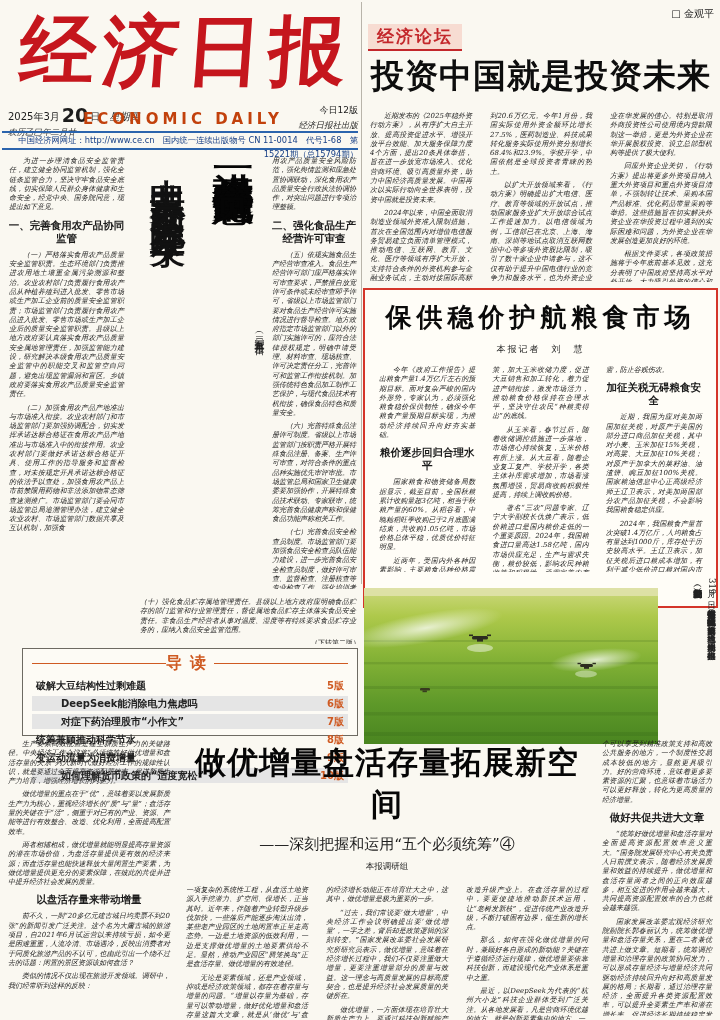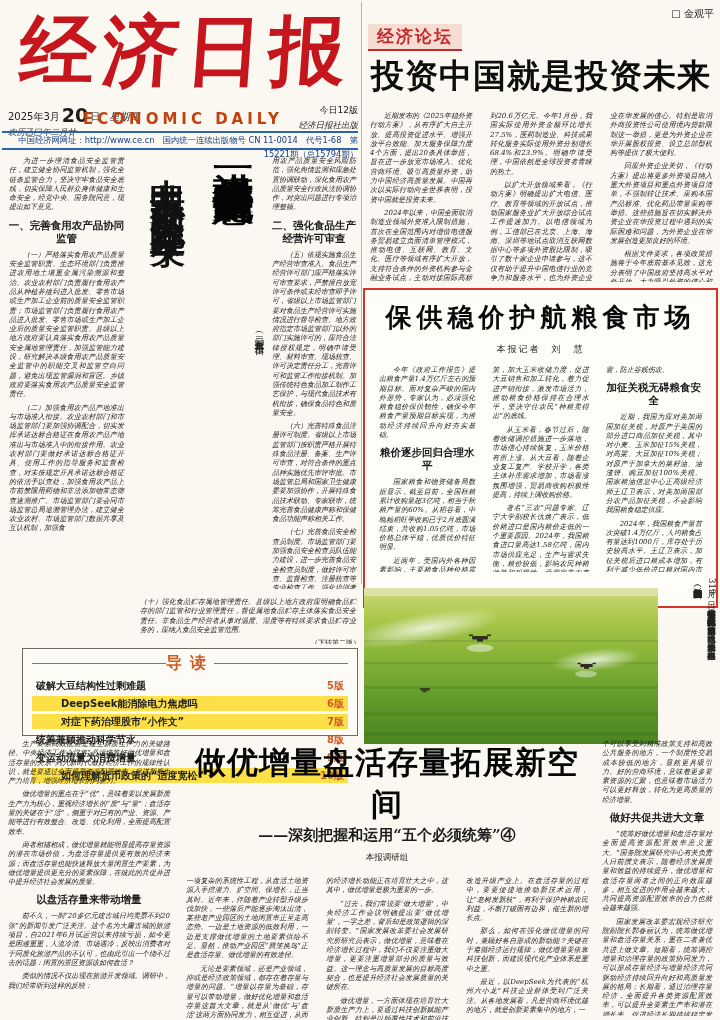--- a/index.html
+++ b/index.html
@@ -61,21 +61,21 @@
   
   .guide{position:absolute;left:22px;top:648px;width:336px;height:88px;border:1px solid #6d6a62;
     background:#fdfbf5;padding:4px 9px;box-sizing:border-box;}
   .guide-title{display:flex;align-items:center;gap:0;color:#cf5a22;font-weight:bold;
     font-size:16px;letter-spacing:8px;font-family:"DejaVu Sans","Liberation Sans",sans-serif;}
   .guide-title .rule{flex:1;height:1px;background:#cf5a22;}
   .guide-grid{display:grid;grid-template-columns:1fr;column-gap:12px;row-gap:3px;margin-top:4px;}
   .guide-item{display:flex;justify-content:space-between;align-items:baseline;
     font-family:"DejaVu Sans","Liberation Sans",sans-serif;font-weight:bold;font-size:10px;
     line-height:15px;padding:0 4px;color:#222;}
-  .guide-item.shaded{background:#fde047;padding-left:29px;}
+  .guide-item.shaded{background:#e5e5e5;padding-left:29px;}
   .guide-page{color:#cf5a22;font-size:10px;font-weight:bold;margin-left:4px;white-space:nowrap;}
 
   
   .grain{position:absolute;left:363px;top:288px;width:355px;height:320px;border:2px solid #d4352a;
     box-sizing:border-box;padding:6px 10px;background:#fffdf7;}
   .grain-title{text-align:center;font-size:26px;font-weight:bold;letter-spacing:5px;margin-top:4px;color:#0a0a0a;}
   .grain-byline{text-align:center;font-size:9px;margin:8px 0 6px;letter-spacing:2px;}
   .grain-cols{display:flex;gap:9px;height:210px;overflow:hidden;}
   .grain-cols>div{flex:1;}
 
@@ -84,21 +84,21 @@
   .photo svg{display:block;}
   .photo-caption{position:absolute;left:662px;top:578px;width:56px;height:168px;
     writing-mode:vertical-rl;font-size:8.5px;line-height:13.8px;color:#222;}
   .photo-credit{margin-top:4px;font-weight:bold;}
 
   
   .b-col1{position:absolute;left:4px;top:736px;width:170px;height:280px;}
   .b-center{position:absolute;left:182px;top:742px;width:410px;height:274px;}
   .b-headline{text-align:center;font-family:"DejaVu Sans","Liberation Sans",sans-serif;
     font-size:31px;font-weight:bold;letter-spacing:1px;color:#060606;}
-  .b-subtitle{text-align:center;font-size:15px;font-weight:bold;}
+  .b-subtitle{text-align:center;font-size:15px;font-weight:normal;margin-top:9px;}
   .b-byline{text-align:center;font-size:8.5px;margin-top:7px;}
   .b-cols{display:flex;gap:10px;margin-top:9px;height:160px;overflow:hidden;}
   .b-cols>div{flex:1;}
   .b-col5{position:absolute;left:598px;top:736px;width:118px;height:280px;}
 </style>
 </head>
 <body>
 
 <div class="page">
 
@@ -122,21 +122,21 @@
     <div class="forum-byline">□ 金观平</div>
     <div class="forum-label sans">经济论坛</div>
     <div class="forum-headline sans">投资中国就是投资未来</div>
     <div class="forum-cols">
       <div class="body-col">
           <p class="para">近期发布的《2025年稳外资行动方案》，从有序扩大自主开放、提高投资促进水平、增强开放平台效能、加大服务保障力度4个方面，提出20条具体举措，旨在进一步放宽市场准入、优化营商环境、吸引高质量外资，助力中国经济高质量发展。中国再次以实际行动向全世界表明，投资中国就是投资未来。</p>
           <p class="para">2024年以来，中国全面取消制造业领域外资准入限制措施，首次在全国范围内对增值电信服务贸易建立负面清单管理模式，推动电信、互联网、教育、文化、医疗等领域有序扩大开放，支持符合条件的外资机构参与金融业务试点，主动对接国际高标准经贸规则，稳步扩大制度型开放。</p>
           <p class="para">在全球经济复苏疲弱、跨国投资低迷的大背景下，中国依然以广阔的市场前景、完备的产业链体系、持续优化的营商环境和不断扩大的开放便利，吸引着全球投资者的目光。截至2024年底，外商累计在华投资设立的企业超过123.9万家，实际使用外资达</p>
         </div>
       <div class="body-col">
-          <p class="para cont">到20.6万亿元。今年1月份，我国实际使用外资金额环比增长27.5%，医药制造业、科技成果转化服务实际使用外资分别增长68.4%和23.9%。明确申请受理，中国依然是全球投资者青睐的热土。</p>
+          <p class="para cont">到20.6万亿元。今年1月份，我国实际使用外资金额环比增长27.5%，医药制造业、科技成果转化服务实际使用外资分别增长68.4%和23.9%。学校开学，中国依然是全球投资者青睐的热土。</p>
           <p class="para">以扩大开放领域来看，《行动方案》明确提出扩大电信、医疗、教育等领域的开放试点，推动国家服务业扩大开放综合试点工作提速加力。以电信领域为例，工信部已在北京、上海、海南、深圳等地试点取消互联网数据中心等多项外资股比限制，吸引了数十家企业申请参与，这不仅有助于提升中国电信行业的竞争力和服务水平，也为外资企业在华发展提供了新的增长点。</p>
           <p class="para">从加大政策支持力度看，《行动方案》提出了一系列具体措施，如引导更多优质外资长期投资我国上市公司，研究制定鼓励外资企业境内再投资政策举措、扩大鼓励外商投资产业范围等，这不仅为外资企业在华投资提供了有力保障，也进一步增强了外资企</p>
         </div>
       <div class="body-col">
           <p class="para cont">业在华发展的信心。特别是取消外商投资性公司使用境内贷款限制这一举措，更是为外资企业在华开展股权投资、设立总部型机构等提供了极大便利。</p>
           <p class="para">回应外资企业关切，《行动方案》提出将更多外资项目纳入重大外资项目和重点外资项目清单，不强制转让技术、采购本国产品标准、优化药品带量采购等举措。这些措施旨在切实解决外资企业在华投资过程中遇到的实际困难和问题，为外资企业在华发展创造更加良好的环境。</p>
           <p class="para">根据文件要求，各项政策措施将于今年底前基本见效，这充分表明了中国政府坚持高水平对外开放、大力吸引外资的信心和决心，也意味着外资企业在华投资将获得更具体的实践指南。</p>
         </div>
     </div>
   </div>
@@ -288,21 +288,21 @@
       <div class="body-col">
           <p class="para cont">一项复杂的系统性工程，从盘活土地资源入手挖潜力、扩空间、保增长，正当其时。近年来，伴随着产业转型升级步伐加快，一些落后产能逐步淘汰出清，某些老产业园区的土地闲置率正呈走高态势。一边是土地资源的低效利用，一边是支撑做优增量的土地要素供给不足。显然，推动产业园区“腾笼换鸟”正是盘活存量、做优增量的有效途径。</p>
           <p class="para">无论是要素领域，还是产业领域，抑或是经济政策领域，都存在着存量与增量的问题。“增量以存量为基础，存量可以带动增量，做好优化增量和盘活存量这篇大文章，就是从‘做优’与‘盘活’这两方面协同发力，相互促进，从而实现发展的提质增效。”专家表示。</p>
         </div>
       <div class="body-col">
           <p class="para cont">的经济增长动能正在培育壮大之中，这其中，做优增量是极为重要的一步。</p>
           <p class="para">“过去，我们常说要‘做大增量’，中央经济工作会议明确提出要‘做优增量’，一字之差，背后却是政策逻辑的深刻转变。”国家发展改革委社会发展研究所研究员表示，做优增量，意味着在经济增长过程中，我们不仅要注重做大增量，更要注重增量部分的质量与效益。这一理念与高质量发展的目标高度契合，也是提升经济社会发展质量的关键所在。</p>
           <p class="para">做优增量，一方面体现在培育壮大新质生产力上，要通过科技创新赋能产业创新，特别是以颠覆性技术和前沿技术催生新产业、新模式、新动能。比如，近年来兴起的人工智能产业，吸引了一批具有创新能力的企业进入这一领域，从基础算法研究到应用场景开发，逐步形成了一批富有特色且具有国际竞争力的产业集群，为经济增长注入了新动能。</p>
         </div>
       <div class="body-col">
-          <p class="para cont">改造升级产业上。在盘活存量的过程中，要更便捷地推动新技术运用，让“老树发新枝”，有利于保护种粮农民利益，不断打破固有边界，催生新的增长点。</p>
+          <p class="para cont">改造升级产业上。在盘活存量的过程中，要更便捷地推动新技术运用，让“老树发新枝”，促进传统产业改造升级，不断打破固有边界，催生新的增长点。</p>
           <p class="para">那么，如何在强化做优增量的同时，兼顾好各自形成的新动能？关键在于遵循经济运行规律，做优增量要依靠科技创新，而建设现代化产业体系是重中之重。</p>
           <p class="para">最近，以DeepSeek为代表的“杭州六小龙”科技企业群体受到广泛关注。从各地发展看，凡是营商环境优越的地方，就是创新要素集中的地方，一</p>
         </div>
     </div>
   </div>
   <div class="b-col5 body-col">
       <p class="para cont">个可以享受到精准政策支持和高效公共服务的地方，一个制度性交易成本较低的地方，显然更具吸引力。好的营商环境，意味着更多要素资源的汇聚，也意味着市场活力可以更好释放，转化为更高质量的经济增量。</p>
       <h4 class="subhead">做好共促共进大文章</h4>
       <p class="para">“统筹好做优增量和盘活存量对全面提高资源配置效率意义重大。”国务院发展研究中心有关负责人日前撰文表示，随着经济发展质量和效益的持续提升，做优增量和盘活存量两者之间的正向效应越多，相互促进的作用会越来越大，共同提高资源配置效率的合力也就会越来越强。</p>
       <p class="para">国家发展改革委宏观经济研究院副院长郭春丽认为，统筹做优增量和盘活存量关系，重在二者兼优共进上做文章。短期看，统筹调控增量和治理存量的政策协同发力，可以形成存量经济与增量经济共同驱动经济持续回升向好和高质量发展的格局；长期看，通过治理存量经济，全面提升各类资源配置效率，可以提升全要素生产率和潜在增长率，促进经济长期持续稳定发展。</p>

